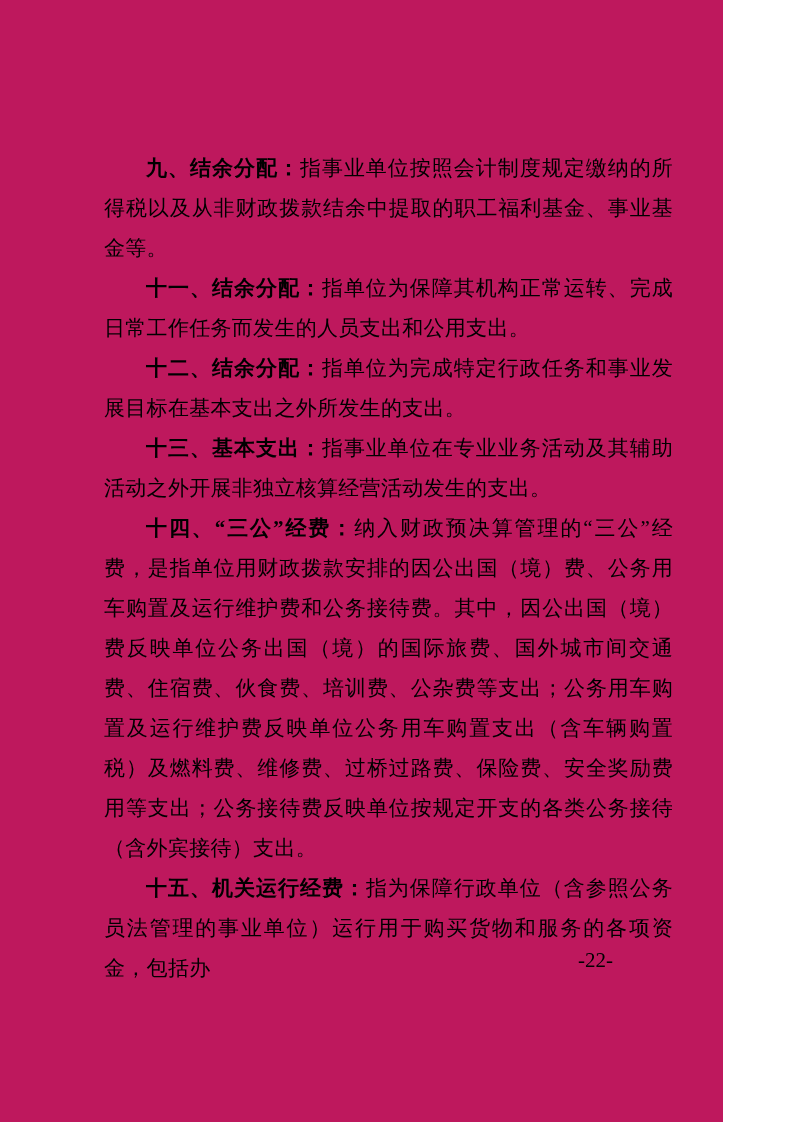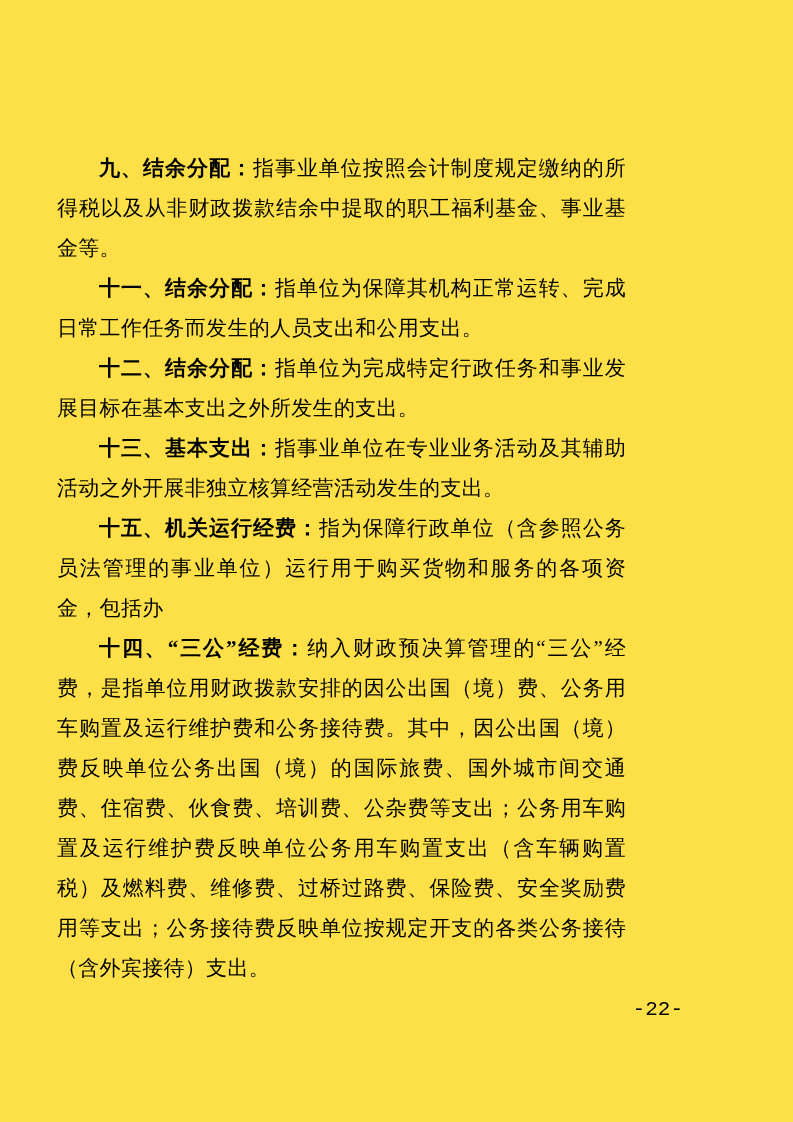--- a/index.html
+++ b/index.html
@@ -2,25 +2,25 @@
 <html><head>
 <meta charset="utf-8">
 <style>
   html, body {
     margin: 0;
     padding: 0;
     background: #ffffff;
   }
   .page {
     position: relative;
-    width: 793px;
+    width: 723px;
     height: 1122px;
-    background: #fde047;
+    background: #be185d;
     box-sizing: border-box;
-    padding: 148px 111px 0 57px;
+    padding: 148px 111px 0 104px;
     overflow: hidden;
     font-family: "Liberation Serif", serif;
     color: #000000;
   }
   .content {
     width: 569px;
   }
   .para {
     margin: 0;
     text-indent: 2em;
@@ -31,25 +31,25 @@
     word-break: break-all;
   }
   .lead {
     font-weight: 700;
   }
   .body-text {
     font-weight: 400;
   }
   .page-number {
     position: absolute;
-    top: 996px;
+    top: 946px;
     right: 110px;
     font-size: 21px;
     line-height: 28px;
-    font-family: Liberation Mono, monospace;
+    font-family: Liberation Serif, serif;
     color: #000000;
   }
 </style>
 </head>
 <body>
 
 <div class="page">
   <div class="content">
 
     <p class="para">
@@ -63,23 +63,23 @@
 
     <p class="para">
       <span class="lead">十二、结余分配：</span><span class="body-text">指单位为完成特定行政任务和事业发展目标在基本支出之外所发生的支出。</span>
     </p>
 
     <p class="para">
       <span class="lead">十三、基本支出：</span><span class="body-text">指事业单位在专业业务活动及其辅助活动之外开展非独立核算经营活动发生的支出。</span>
     </p>
 
     <p class="para">
-      <span class="lead">十五、机关运行经费：</span><span class="body-text">指为保障行政单位（含参照公务员法管理的事业单位）运行用于购买货物和服务的各项资金，包括办</span>
+      <span class="lead">十四、“三公”经费：</span><span class="body-text">纳入财政预决算管理的“三公”经费，是指单位用财政拨款安排的因公出国（境）费、公务用车购置及运行维护费和公务接待费。其中，因公出国（境）费反映单位公务出国（境）的国际旅费、国外城市间交通费、住宿费、伙食费、培训费、公杂费等支出；公务用车购置及运行维护费反映单位公务用车购置支出（含车辆购置税）及燃料费、维修费、过桥过路费、保险费、安全奖励费用等支出；公务接待费反映单位按规定开支的各类公务接待（含外宾接待）支出。</span>
     </p>
 
     <p class="para">
-      <span class="lead">十四、“三公”经费：</span><span class="body-text">纳入财政预决算管理的“三公”经费，是指单位用财政拨款安排的因公出国（境）费、公务用车购置及运行维护费和公务接待费。其中，因公出国（境）费反映单位公务出国（境）的国际旅费、国外城市间交通费、住宿费、伙食费、培训费、公杂费等支出；公务用车购置及运行维护费反映单位公务用车购置支出（含车辆购置税）及燃料费、维修费、过桥过路费、保险费、安全奖励费用等支出；公务接待费反映单位按规定开支的各类公务接待（含外宾接待）支出。</span>
+      <span class="lead">十五、机关运行经费：</span><span class="body-text">指为保障行政单位（含参照公务员法管理的事业单位）运行用于购买货物和服务的各项资金，包括办</span>
     </p>
 
   </div>
 
   <div class="page-number">-22-</div>
 </div>
 
 </body></html>

